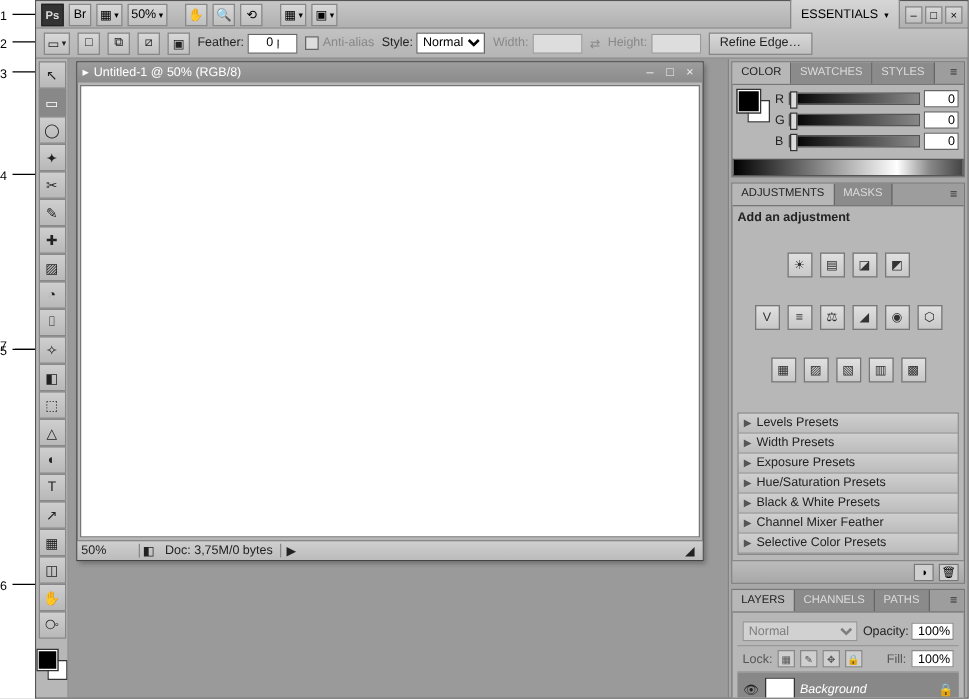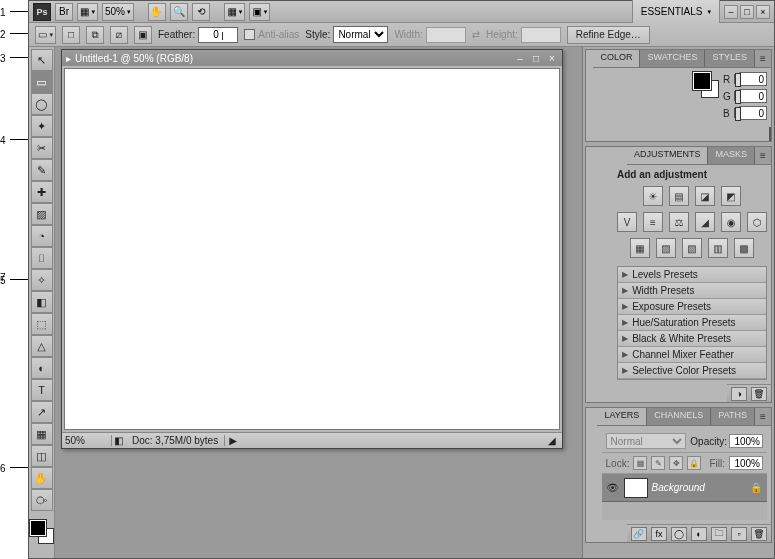--- a/index.html
+++ b/index.html
@@ -49,42 +49,42 @@
 .docwin .dtitle .spacer{flex:1;}
 .docwin .dtitle .wc{width:12px;height:12px;display:flex;align-items:center;justify-content:center;cursor:pointer;color:#eee;}
 .docwin .canvaswrap { flex:1; background:#fff; border:1px solid #777; margin:2px; position:relative; overflow:hidden;}
 .docwin .statusbar { height:16px; background:linear-gradient(#cfcfcf,#bcbcbc); border-top:1px solid #888; display:flex; align-items:center; font-size:10px; color:#222;}
 .docwin .statusbar .zoom { width:50px; padding:0 3px; border-right:1px solid #888;}
 .docwin .statusbar .docinfo { padding:0 6px; border-right:1px solid #888;}
 .docwin .statusbar .arrow { padding:0 4px; cursor:pointer;}
 
 
 .panels { width:192px; background:#a8a8a8; border-left:1px solid #777; display:flex; flex-direction:column; gap:4px; padding:2px;}
-.panel { background:#b7b7b7; border:1px solid #777; display:flex; flex-direction:column;align-items:flex-end;}
+.panel { background:#b7b7b7; border:1px solid #777; display:flex; flex-direction:column;}
 .panel .tabs { display:flex; height:18px; background:#9d9d9d; border-bottom:1px solid #777;}
 .panel .tab { padding:2px 7px; font-size:9px; color:#ddd; background:#8b8b8b; border-right:1px solid #666; cursor:pointer; text-transform:uppercase;}
 .panel .tab.active { background:#b7b7b7; color:#222;}
 .panel .tabs .menu { margin-left:auto; width:16px; display:flex; align-items:center; justify-content:center; cursor:pointer; color:#333;}
 .panel .body { padding:4px; font-size:10px; color:#222;}
 
 
 .color-body { display:flex; gap:4px; align-items:flex-start;}
 .color-swatch { width:26px; height:26px; position:relative;}
 .color-swatch .fg{position:absolute;left:0;top:0;width:18px;height:18px;background:#000;border:1px solid #fff;outline:1px solid #333;}
 .color-swatch .bg{position:absolute;right:0;bottom:0;width:18px;height:18px;background:#fff;border:1px solid #333;}
 .sliders { flex:1; display:flex; flex-direction:column; gap:3px;}
 .srow { display:flex; align-items:center; gap:3px;}
 .srow .lab{width:8px; color:#222;}
 .srow .track{flex:1;height:10px;background:linear-gradient(90deg,#000,#888);border:1px solid #555;position:relative;}
 .srow .track .thumb{position:absolute;left:0;top:-2px;width:6px;height:14px;background:#ddd;border:1px solid #333;}
 .srow input{width:28px;height:14px;border:1px solid #666;font-size:10px;text-align:right;padding:0 2px;}
 .ramp { height:14px; margin-top:3px; background:linear-gradient(90deg,#000,#333,#666,#999,#ccc,#fff,#888,#444); border:1px solid #555;}
 
 
-.adj-body { display:flex; flex-direction:column; gap:6px;}
+.adj-body { display:flex; flex-direction:column; gap:22px;}
 .adj-row { display:flex; gap:6px; justify-content:center;}
 .adj-ico { width:20px; height:20px; background:linear-gradient(#e0e0e0,#c8c8c8); border:1px solid #777; display:flex; align-items:center; justify-content:center; font-size:10px; cursor:pointer; color:#333;}
 .presets { display:flex; flex-direction:column; border:1px solid #888; margin-top:2px;}
 .preset { height:16px; background:linear-gradient(#cfcfcf,#bcbcbc); border-bottom:1px solid #999; display:flex; align-items:center; padding:0 4px; gap:4px; cursor:pointer;}
 .preset .tri{font-size:8px;color:#555;}
 .panel-footer{height:18px;background:linear-gradient(#bcbcbc,#a8a8a8);border-top:1px solid #888;display:flex;align-items:center;justify-content:flex-end;padding:0 4px;gap:4px;}
 .panel-footer .ico{width:16px;height:14px;border:1px solid #777;background:#cfcfcf;cursor:pointer;display:flex;align-items:center;justify-content:center;font-size:9px;}
 
 
 .layers-body { padding:0;}

